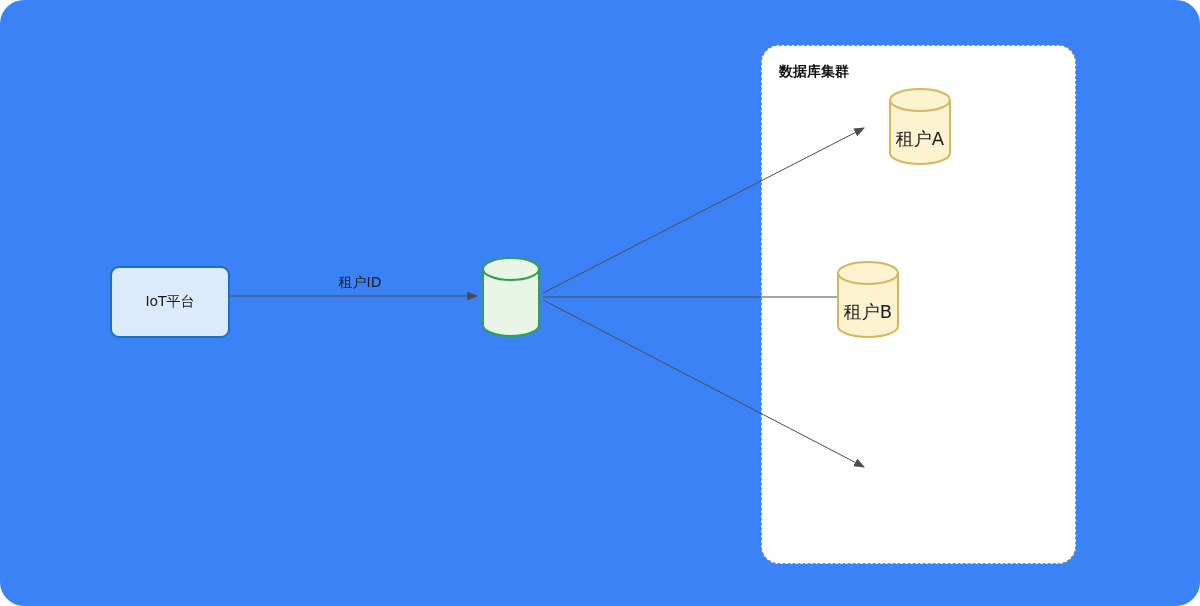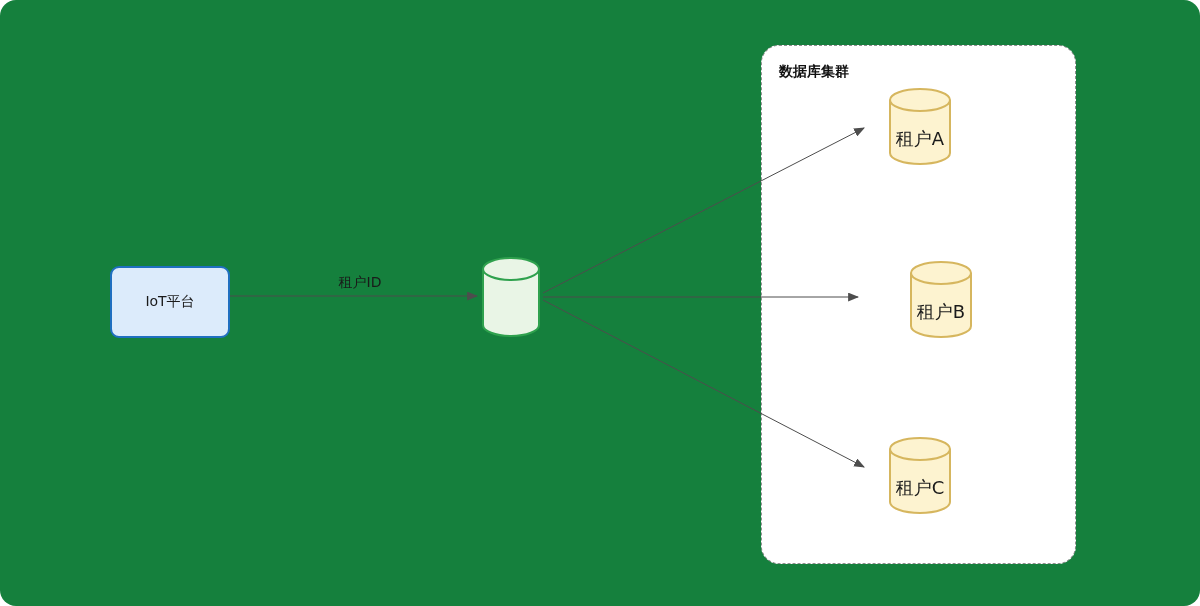--- a/index.html
+++ b/index.html
@@ -5,22 +5,22 @@
   html, body {
     margin: 0;
     padding: 0;
     background: #ffffff;
     font-family: "DejaVu Sans", "Liberation Sans", sans-serif;
   }
   .canvas {
     position: relative;
     width: 1200px;
     height: 606px;
-    background: #15803d;
-    border-radius: 16px;
+    background: #3b82f6;
+    border-radius: 24px;
     overflow: hidden;
   }
   
   .cluster {
     position: absolute;
     left: 761px;
     top: 45px;
     width: 315px;
     height: 519px;
     background: #ffffff;
@@ -91,21 +91,21 @@
     flex-direction: column;
     align-items: center;
     justify-content: center;
     font-size: 18px;
     line-height: 19px;
     color: #1a1a1a;
     text-align: center;
   }
   .proxy-node   { left: 481px; top: 256px; width: 60px; height: 82px; }
   .tenant-a     { left: 888px; top:  88px; width: 64px; height: 78px; }
-  .tenant-b     { left: 909px; top: 261px; width: 64px; height: 78px; }
+  .tenant-b     { left: 836px; top: 261px; width: 64px; height: 78px; }
   .tenant-c     { left: 888px; top: 437px; width: 64px; height: 78px; }
   
   .edge-label {
     position: absolute;
     left: 360px;
     top: 274px;
     transform: translateX(-50%);
     font-size: 14px;
     color: #1a1a1a;
     z-index: 3;
@@ -159,23 +159,14 @@
   <div class="cylinder tenant-b">
     <svg viewBox="0 0 64 78">
       <path d="M2,12 A30,11 0 0 1 62,12 L62,65 A30,11 0 0 1 2,65 Z" stroke-width="2" fill="#fdf3d0" stroke="#d6b65e"></path>
       <path d="M2,12 A30,11 0 0 0 62,12" fill="none" stroke-width="2" stroke="#d6b65e"></path>
     </svg>
     <div class="cyl-label">
       <span>租户B</span>
     </div>
   </div>
 
-  <div class="cylinder tenant-c">
-    <svg viewBox="0 0 64 78">
-      <path d="M2,12 A30,11 0 0 1 62,12 L62,65 A30,11 0 0 1 2,65 Z" stroke-width="2" fill="#fdf3d0" stroke="#d6b65e"></path>
-      <path d="M2,12 A30,11 0 0 0 62,12" fill="none" stroke-width="2" stroke="#d6b65e"></path>
-    </svg>
-    <div class="cyl-label">
-      <span>租户C</span>
-    </div>
-  </div>
 
 </div>
 
 </body></html>

